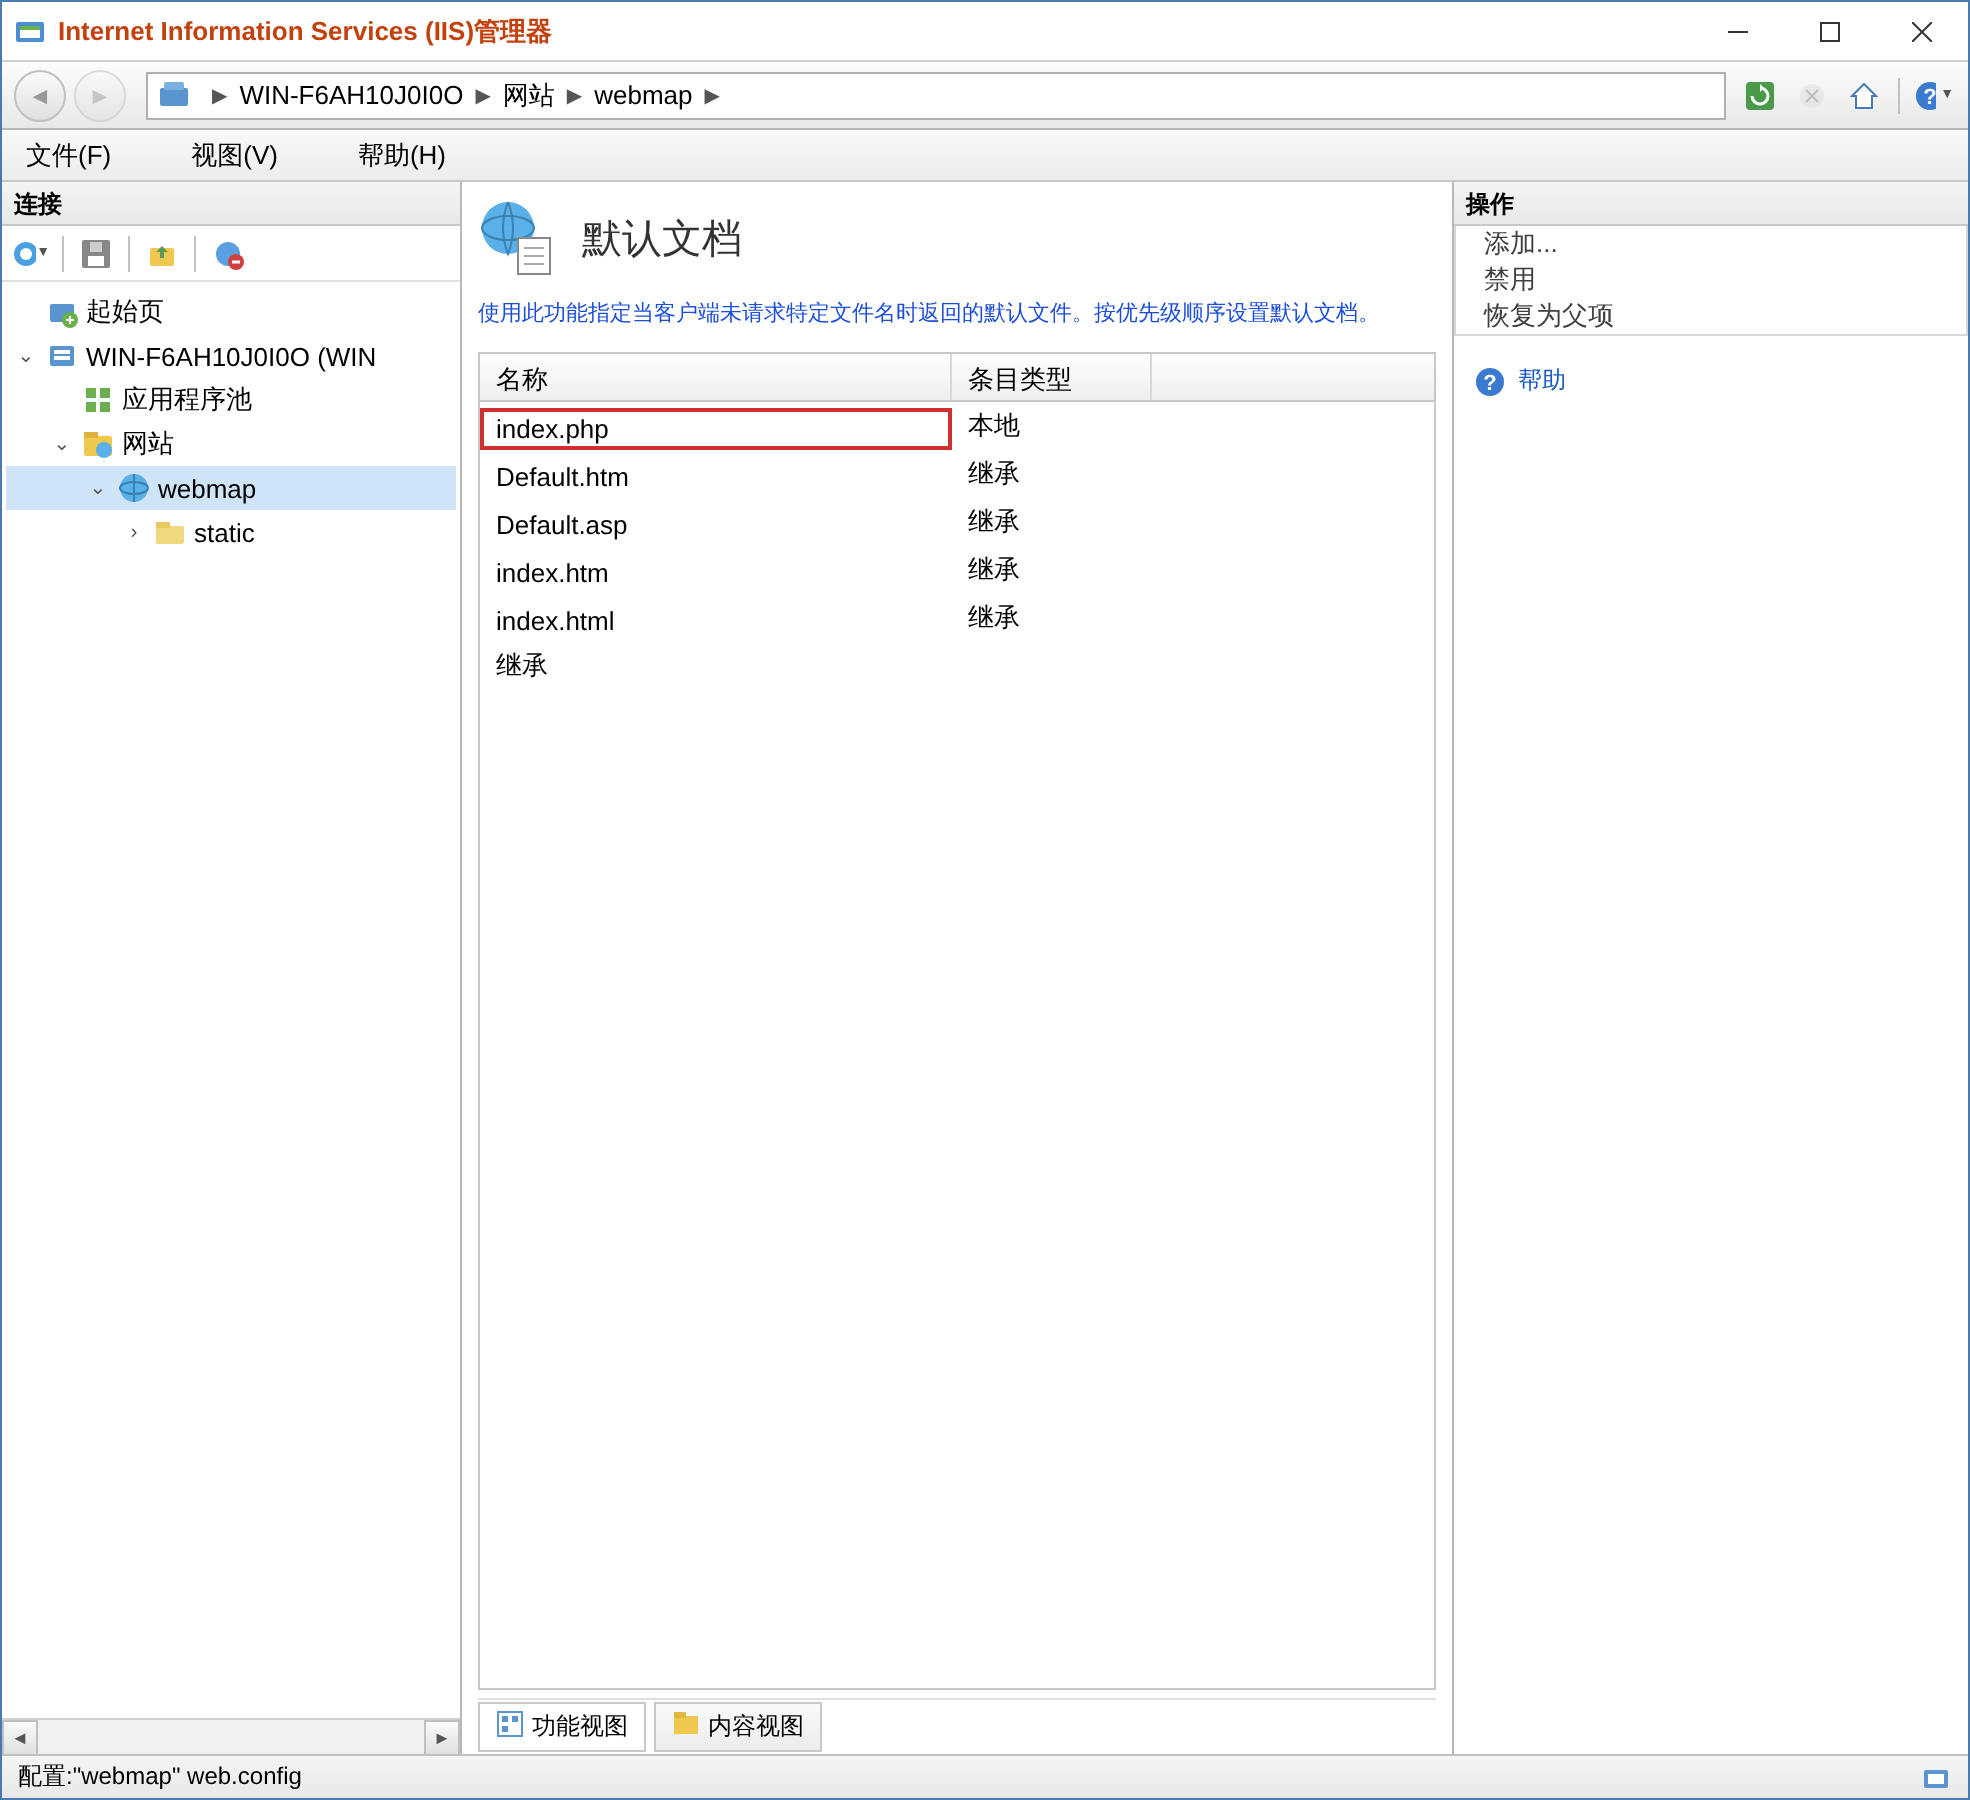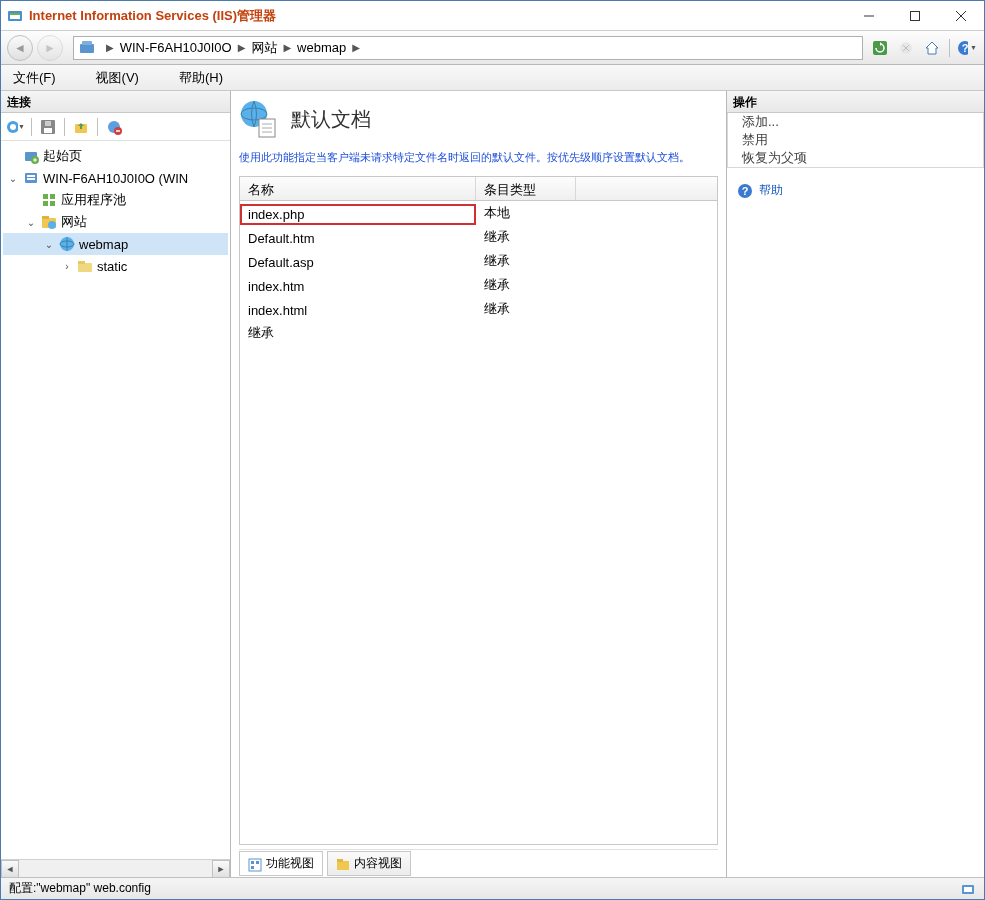--- a/index.html
+++ b/index.html
@@ -37,21 +37,21 @@
 .center-desc { font-size:11px; color:#1d4ed8; line-height:1.5; margin-bottom:10px; }
 .data-grid { border:1px solid #c8c8c8; flex:1; overflow:auto; background:#fff; }
 .grid-header-row { display:flex; background:linear-gradient(#fdfdfd,#efefef); border-bottom:1px solid #c8c8c8; height:24px; }
 .grid-header-cell { padding:4px 8px; font-size:13px; border-right:1px solid #d8d8d8; }
 .grid-body-row { display:flex; height:24px; align-items:flex-end; }
 .grid-cell { padding:3px 8px; font-size:13px; }
 .grid-cell.name { width:236px; }
 .grid-cell.type { width:100px; }
 .highlighted .grid-cell.name { border:2px solid #d03030; padding:1px 6px; }
 .view-tabs { height:28px; display:flex; align-items:center; gap:4px; padding:4px 0; border-top:1px solid #e0e0e0; margin-top:4px; }
-.view-tab { display:flex; align-items:flex-end; gap:4px; padding:3px 8px; border:1px solid #c8c8c8; background:linear-gradient(#fafafa,#ececec); font-size:12px; cursor:pointer; }
+.view-tab { display:flex; align-items:flex-start; gap:4px; padding:3px 8px; border:1px solid #c8c8c8; background:linear-gradient(#fafafa,#ececec); font-size:12px; cursor:pointer; }
 .view-tab.active { background:#fff; }
 .right-pane { width:258px; border-left:1px solid #b8b8b8; background:#fff; display:flex; flex-direction:column; }
 .action-group { border:1px solid #d8d8d8; border-top:none; }
 .action-item { padding:0 14px; color:#404040; font-size:13px; cursor:pointer; display:flex; align-items:center; gap:6px; }
 .help-item { color:#1a5cbf; display:flex; align-items:center; gap:6px; padding:6px 10px; margin-top:8px; cursor:pointer; }
 .statusbar { height:22px; background:linear-gradient(#f5f5f5,#e8e8e8); border-top:1px solid #c0c0c0; display:flex; align-items:center; padding:0 8px; font-size:12px; justify-content:space-between; }
 .scrollbar-h { height:18px; background:#f0f0f0; border-top:1px solid #d0d0d0; display:flex; }
 .sb-btn { width:18px; height:18px; background:linear-gradient(#fafafa,#e0e0e0); border:1px solid #c0c0c0; display:flex;align-items:center;justify-content:center; font-size:9px; color:#555; }
 .sb-track { flex:1; }
 svg { display:block; }

